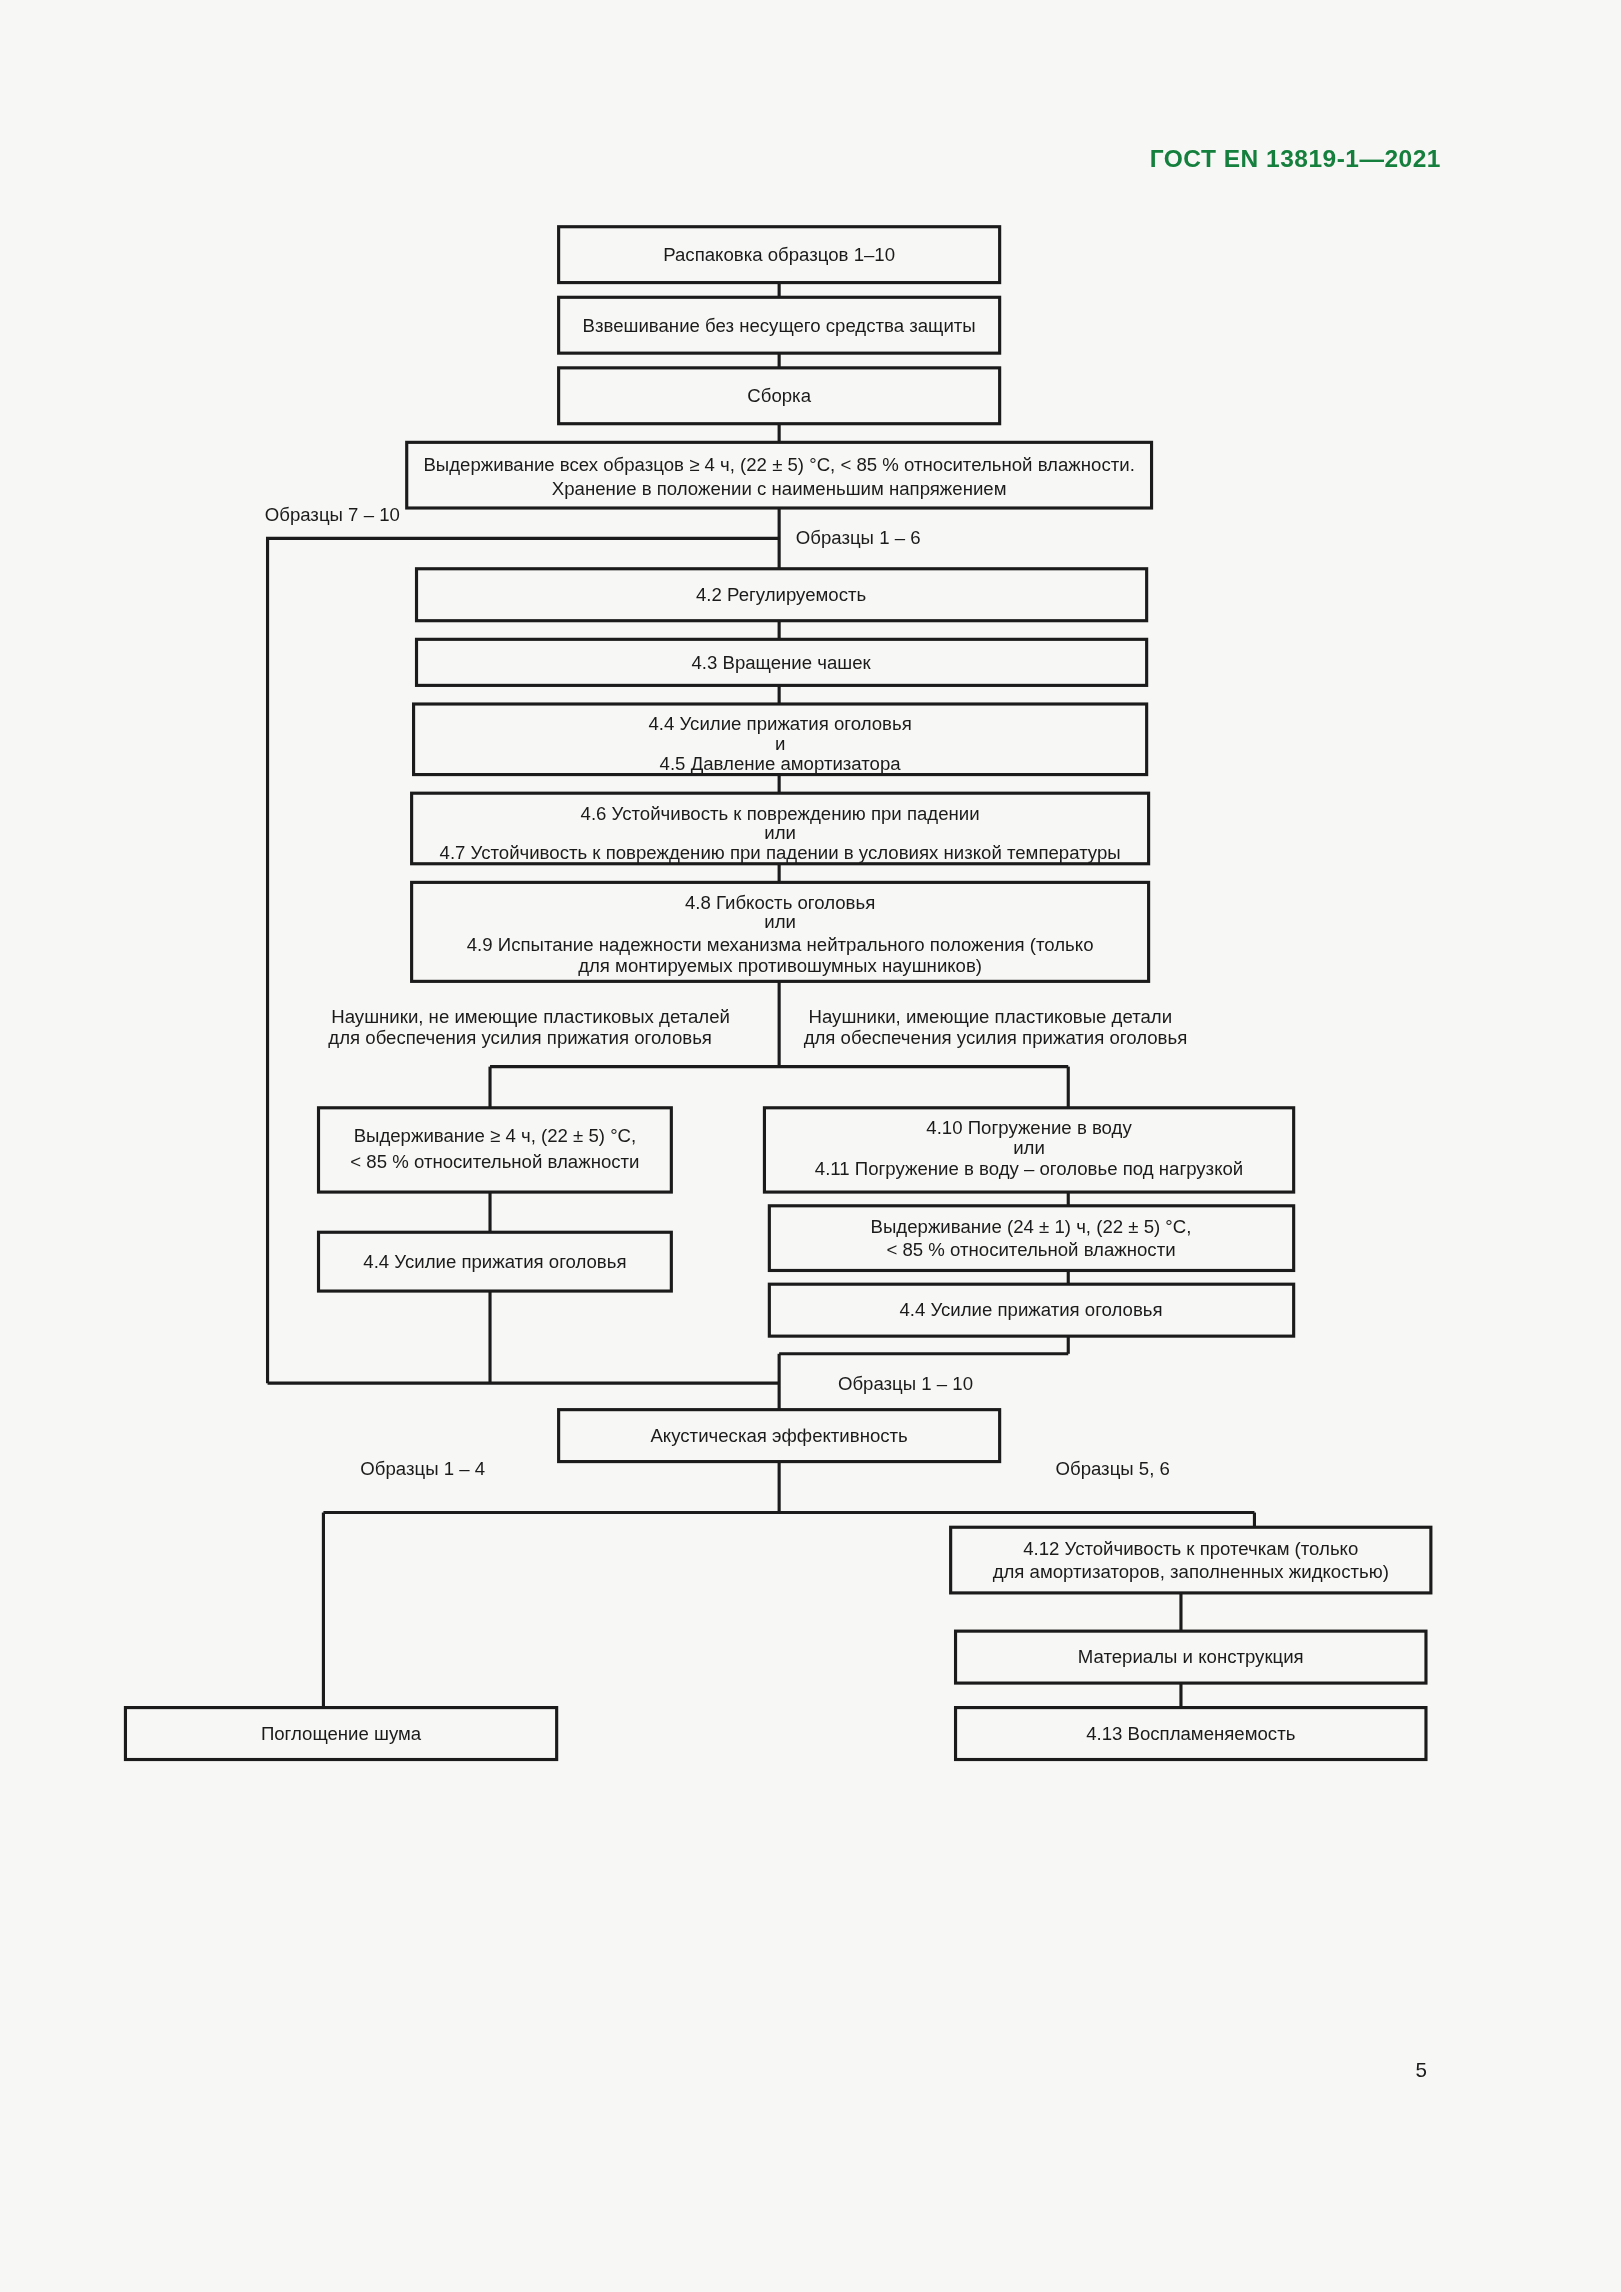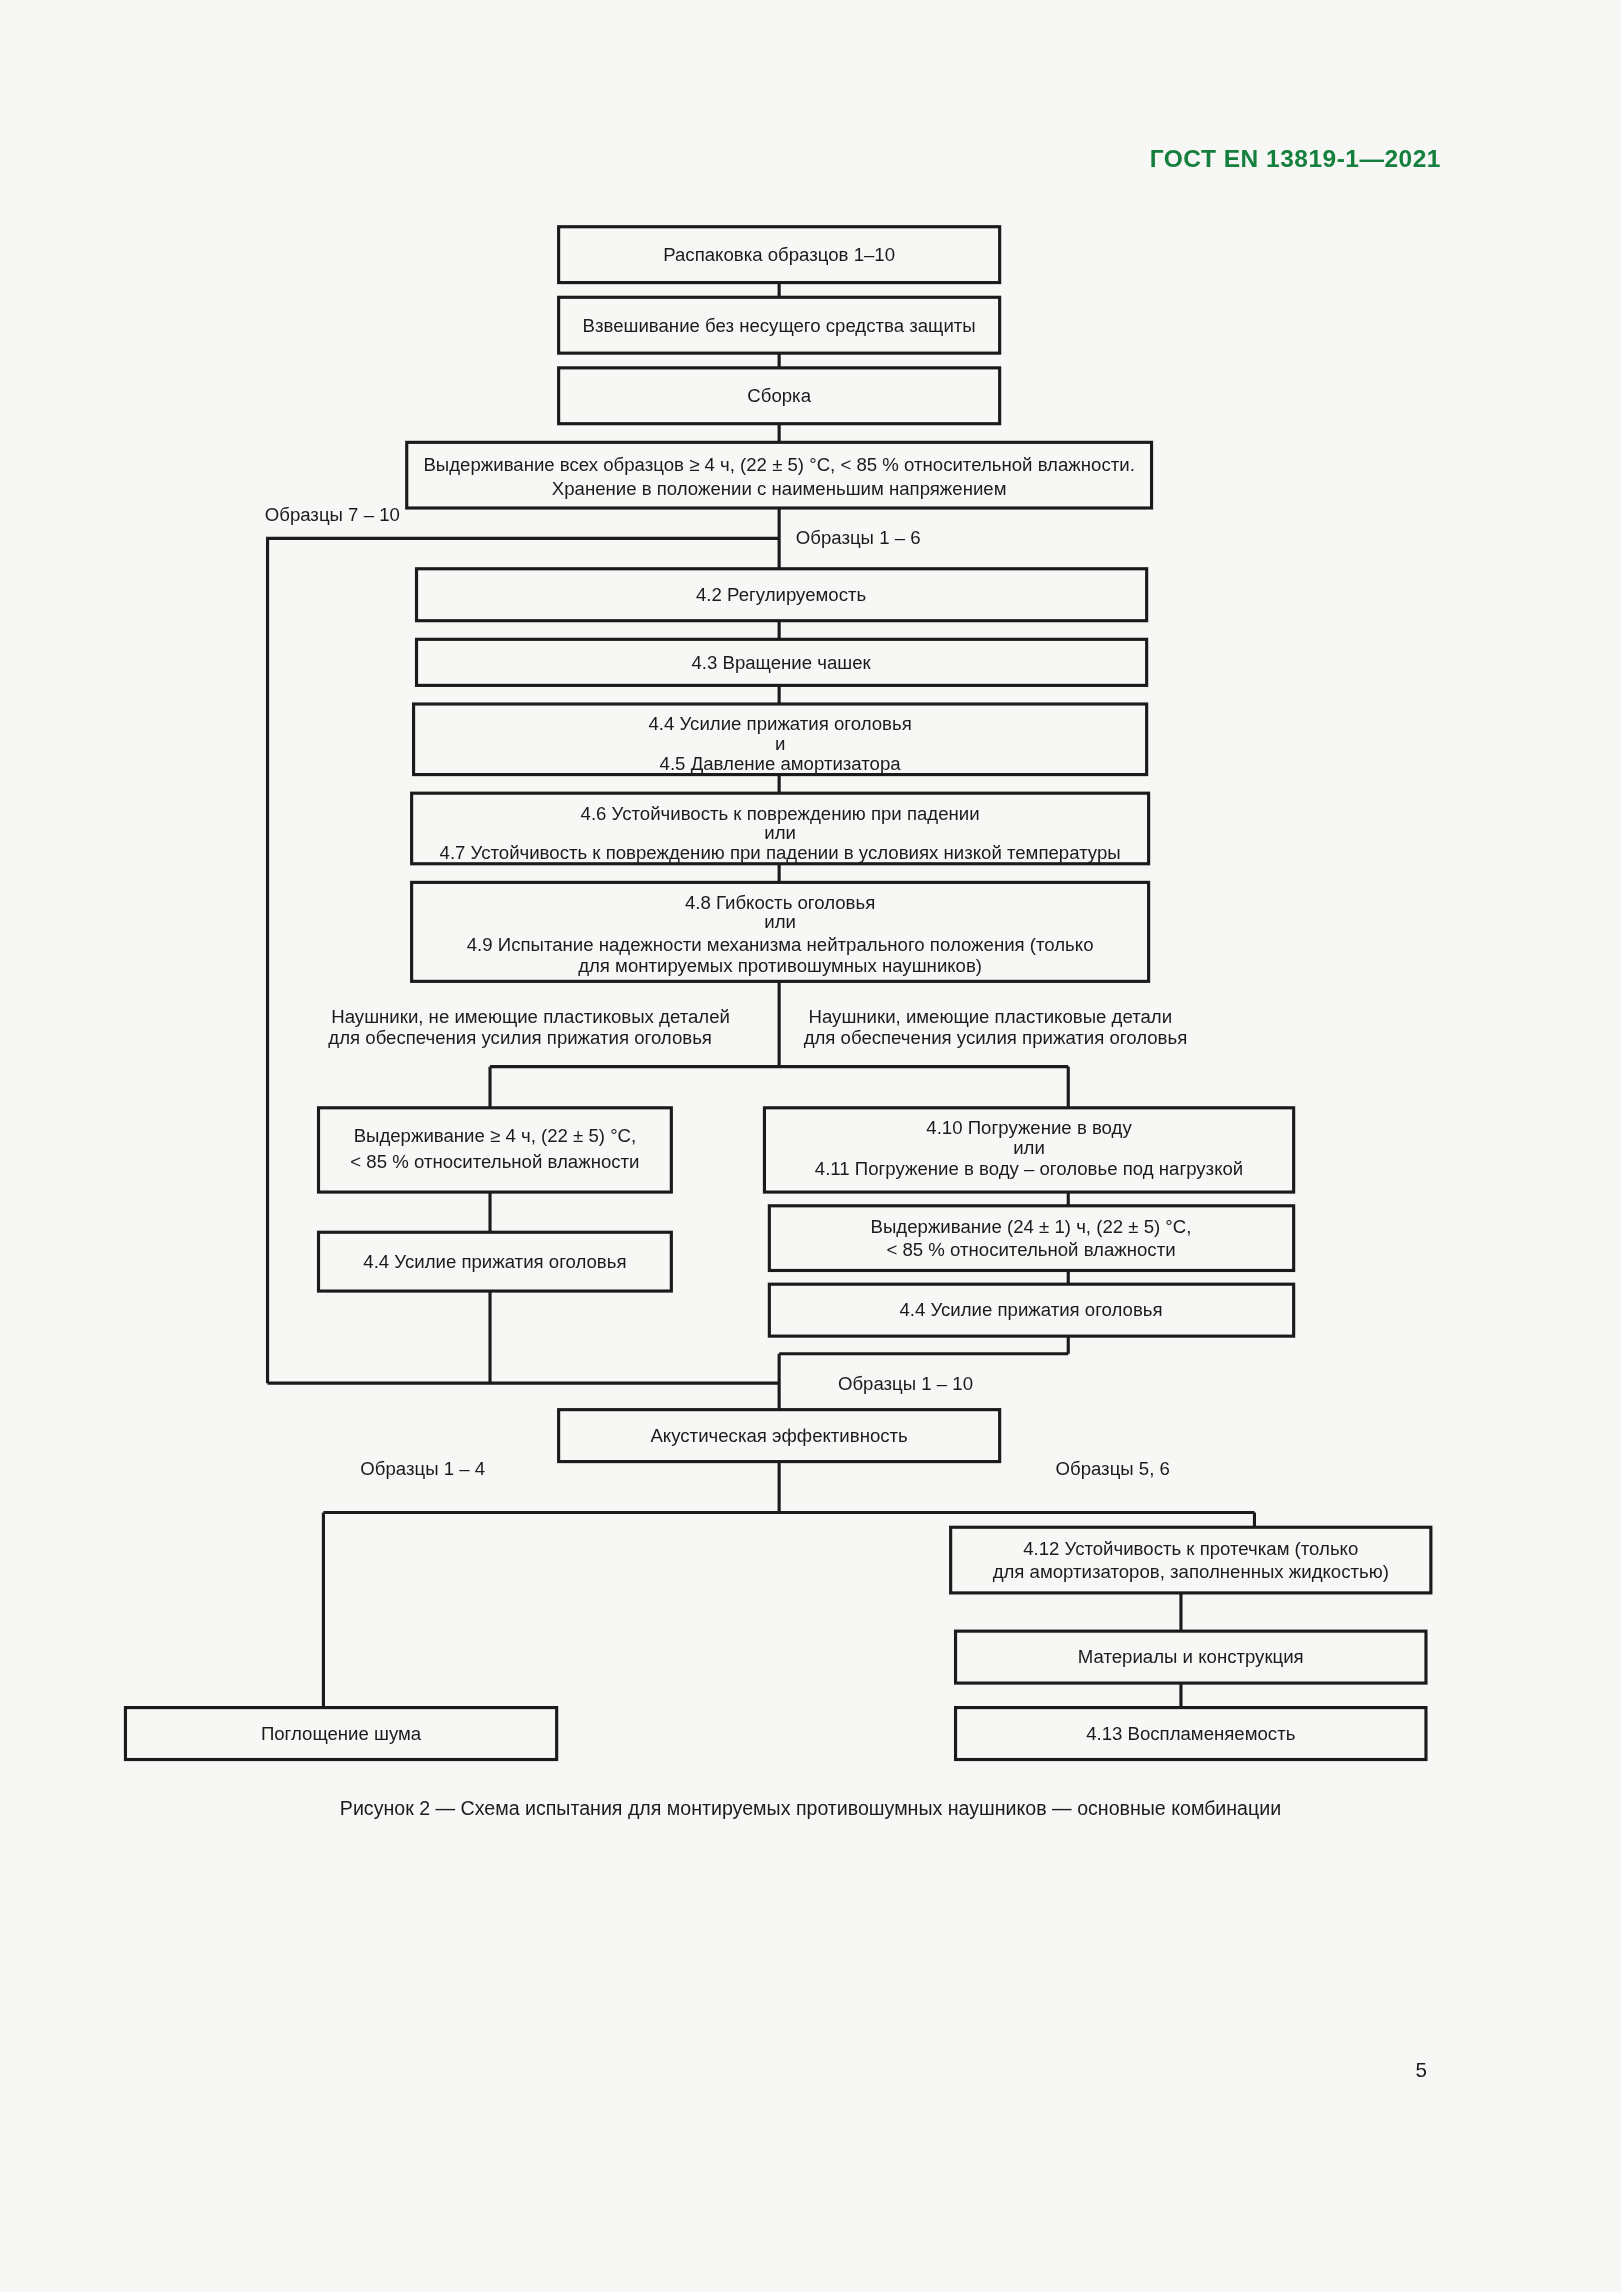--- a/index.html
+++ b/index.html
@@ -258,18 +258,17 @@
 
         <text class="edge-label start" x="855" y="1418">Образцы 1 – 10</text>
 
         <text class="edge-label end" x="495" y="1505">Образцы 1 – 4</text>
         <text class="edge-label start" x="1077" y="1505">Образцы 5, 6</text>
       </g>
 
     </svg>
   </div>
 
-  <div class="figure-caption">Рисунок 2 — Схема испытания для монтируемых противошумных наушников — основные комбинации</div>
 
   <div class="page-number">5</div>
 
 </div>
 
 
 </body></html>

